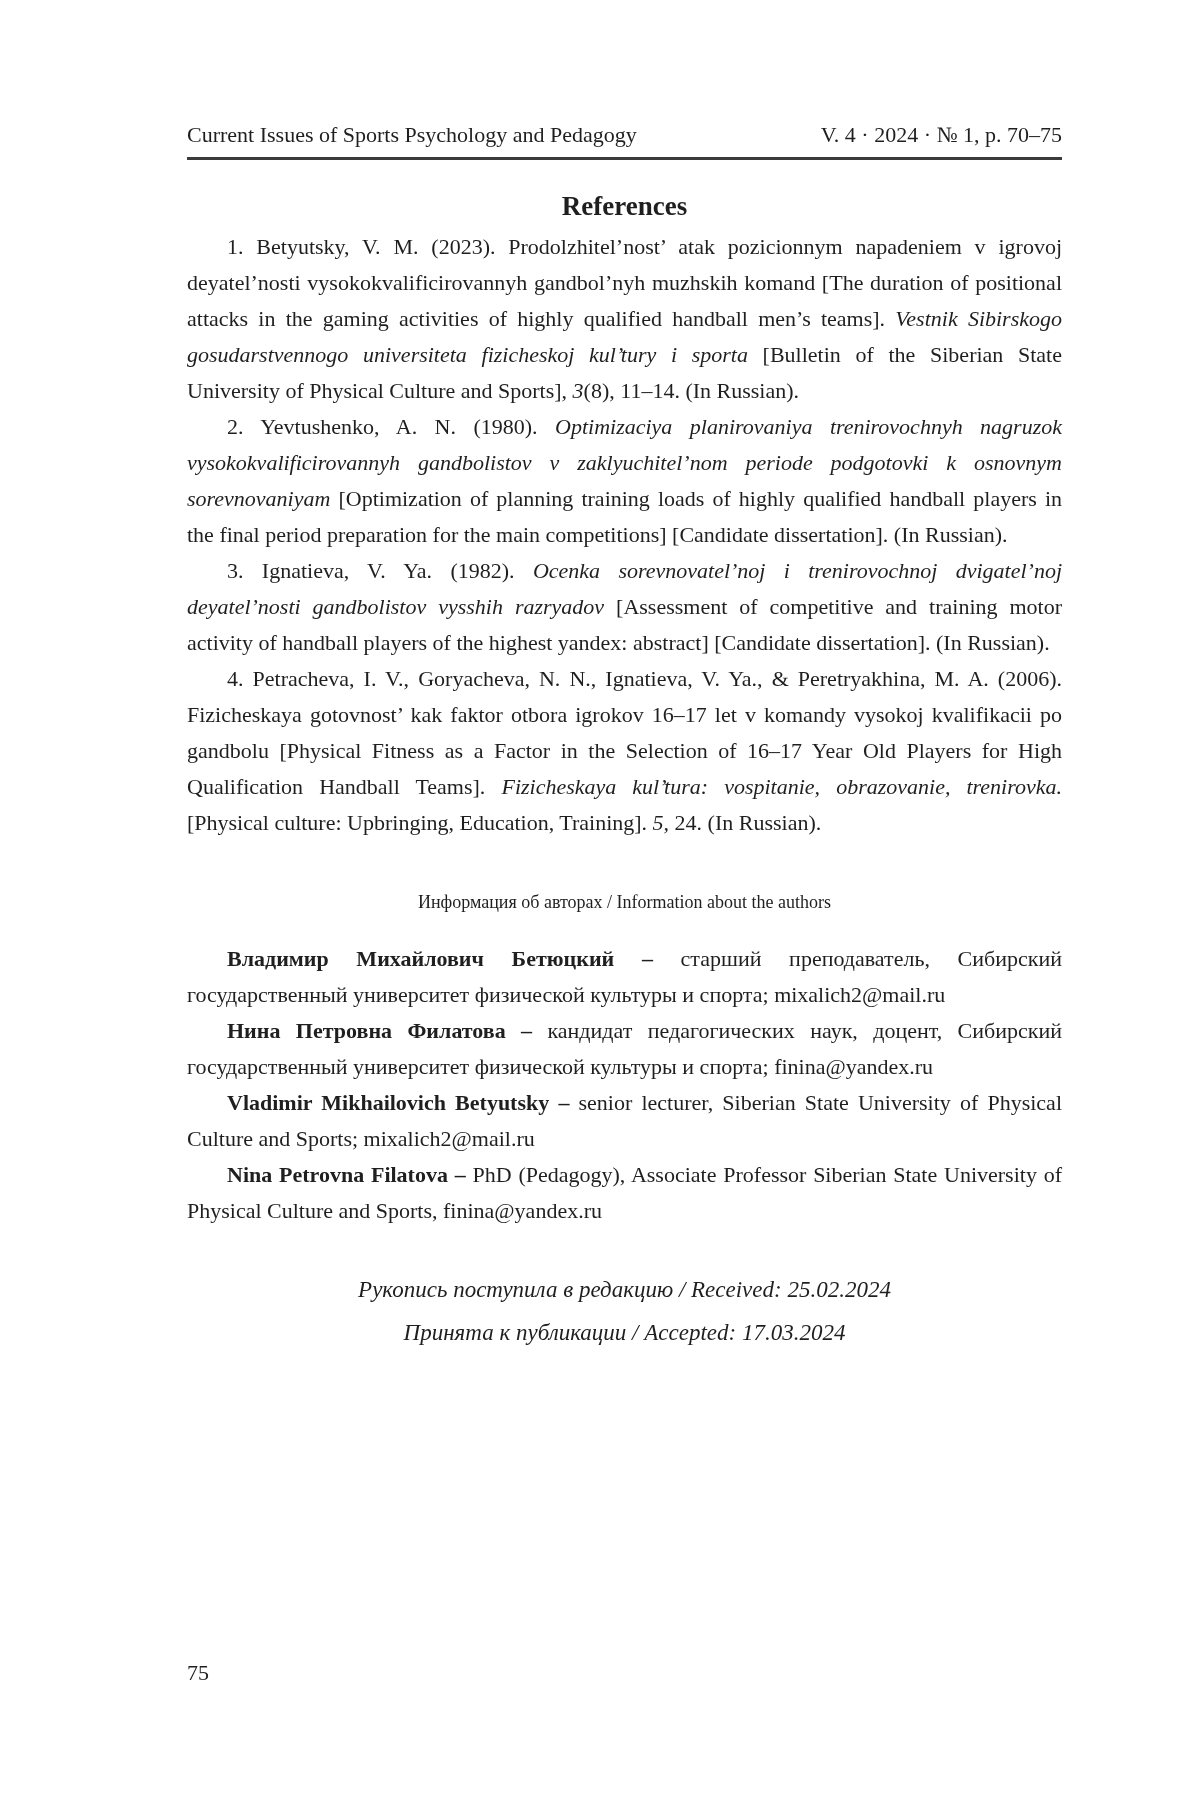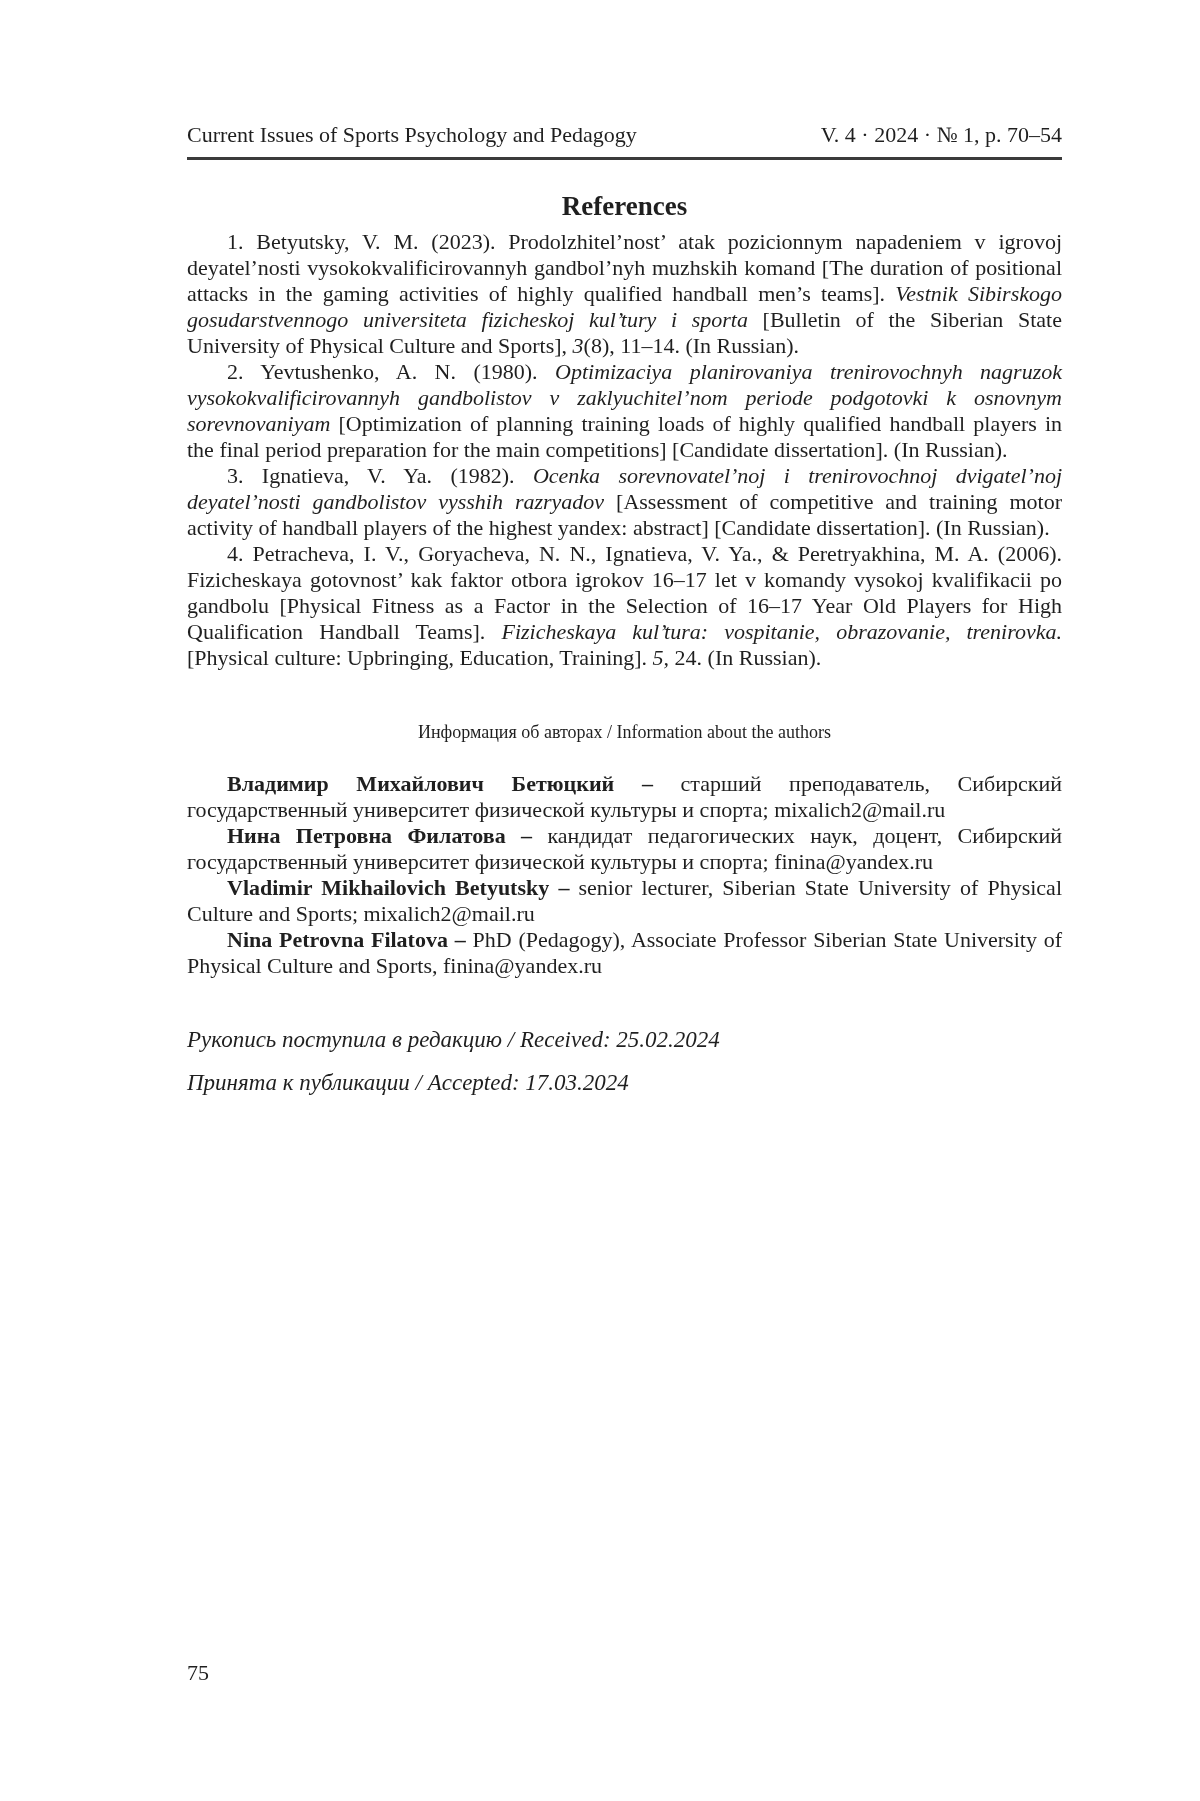--- a/index.html
+++ b/index.html
@@ -38,61 +38,61 @@
   .section-title {
     margin: 31px 0 8px 0;
     font-size: 27px;
     font-weight: bold;
     text-align: center;
     line-height: 30px;
   }
   .para {
     margin: 0;
     font-size: 22px;
-    line-height: 26px;
+    line-height: 36px;
     text-align: justify;
     text-indent: 40px;
   }
   .italic { font-style: italic; }
   .bold { font-weight: bold; }
   .authors-heading {
     margin: 48px 0 0 0;
     font-size: 18px;
     font-weight: normal;
     text-align: center;
     line-height: 26px;
   }
   .authors-list { margin-top: 26px; }
   .dates-block { margin-top: 46px; }
   .date-line {
     margin: 0 0 13px 0;
     font-size: 23px;
     line-height: 30px;
-    text-align: left;
+    text-align: center;
     font-style: italic;
   }
   .page-number {
     position: absolute;
     left: 187px;
     top: 1660px;
     width: 855px;
     text-align: left;
     font-size: 22px;
     line-height: 26px;
   }
 </style>
 </head>
 <body>
 
 <div class="page">
   <div class="content">
 
     <div class="running-head">
       <span>Current Issues of Sports Psychology and Pedagogy</span>
-      <span>V. 4 · 2024 · № 1, p. 70–54</span>
+      <span>V. 4 · 2024 · № 1, p. 70–75</span>
     </div>
     <div class="head-rule"></div>
 
     <h1 class="section-title">References</h1>
 
     <div>
         <p class="para"><span>1. Betyutsky, V. M. (2023). Prodolzhitel’nost’ atak pozicionnym napadeniem v igrovoj deyatel’nosti vysokokvalificirovannyh gandbol’nyh muzhskih komand [The duration of positional attacks in the gaming activities of highly qualified handball men’s teams]. </span><span class="italic">Vestnik Sibirskogo gosudarstvennogo universiteta fizicheskoj kul’tury i sporta</span><span> [Bulletin of the Siberian State University of Physical Culture and Sports], </span><span class="italic">3</span><span>(8), 11–14. (In Russian).</span></p>
         <p class="para"><span>2. Yevtushenko, A. N. (1980). </span><span class="italic">Optimizaciya planirovaniya trenirovochnyh nagruzok vysokokvalificirovannyh gandbolistov v zaklyuchitel’nom periode podgotovki k osnovnym sorevnovaniyam</span><span> [Optimization of planning training loads of highly qualified handball players in the final period preparation for the main competitions] [Candidate dissertation]. (In Russian).</span></p>
         <p class="para"><span>3. Ignatieva, V. Ya. (1982). </span><span class="italic">Ocenka sorevnovatel’noj i trenirovochnoj dvigatel’noj deyatel’nosti gandbolistov vysshih razryadov</span><span> [Assessment of competitive and training motor activity of handball players of the highest yandex: abstract] [Candidate dissertation]. (In Russian).</span></p>
         <p class="para"><span>4. Petracheva, I. V., Goryacheva, N. N., Ignatieva, V. Ya., &amp; Peretryakhina, M. A. (2006). Fizicheskaya gotovnost’ kak faktor otbora igrokov 16–17 let v komandy vysokoj kvalifikacii po gandbolu [Physical Fitness as a Factor in the Selection of 16–17 Year Old Players for High Qualification Handball Teams]. </span><span class="italic">Fizicheskaya kul’tura: vospitanie, obrazovanie, trenirovka.</span><span> [Physical culture: Upbringing, Education, Training]. </span><span class="italic">5,</span><span> 24. (In Russian).</span></p>

